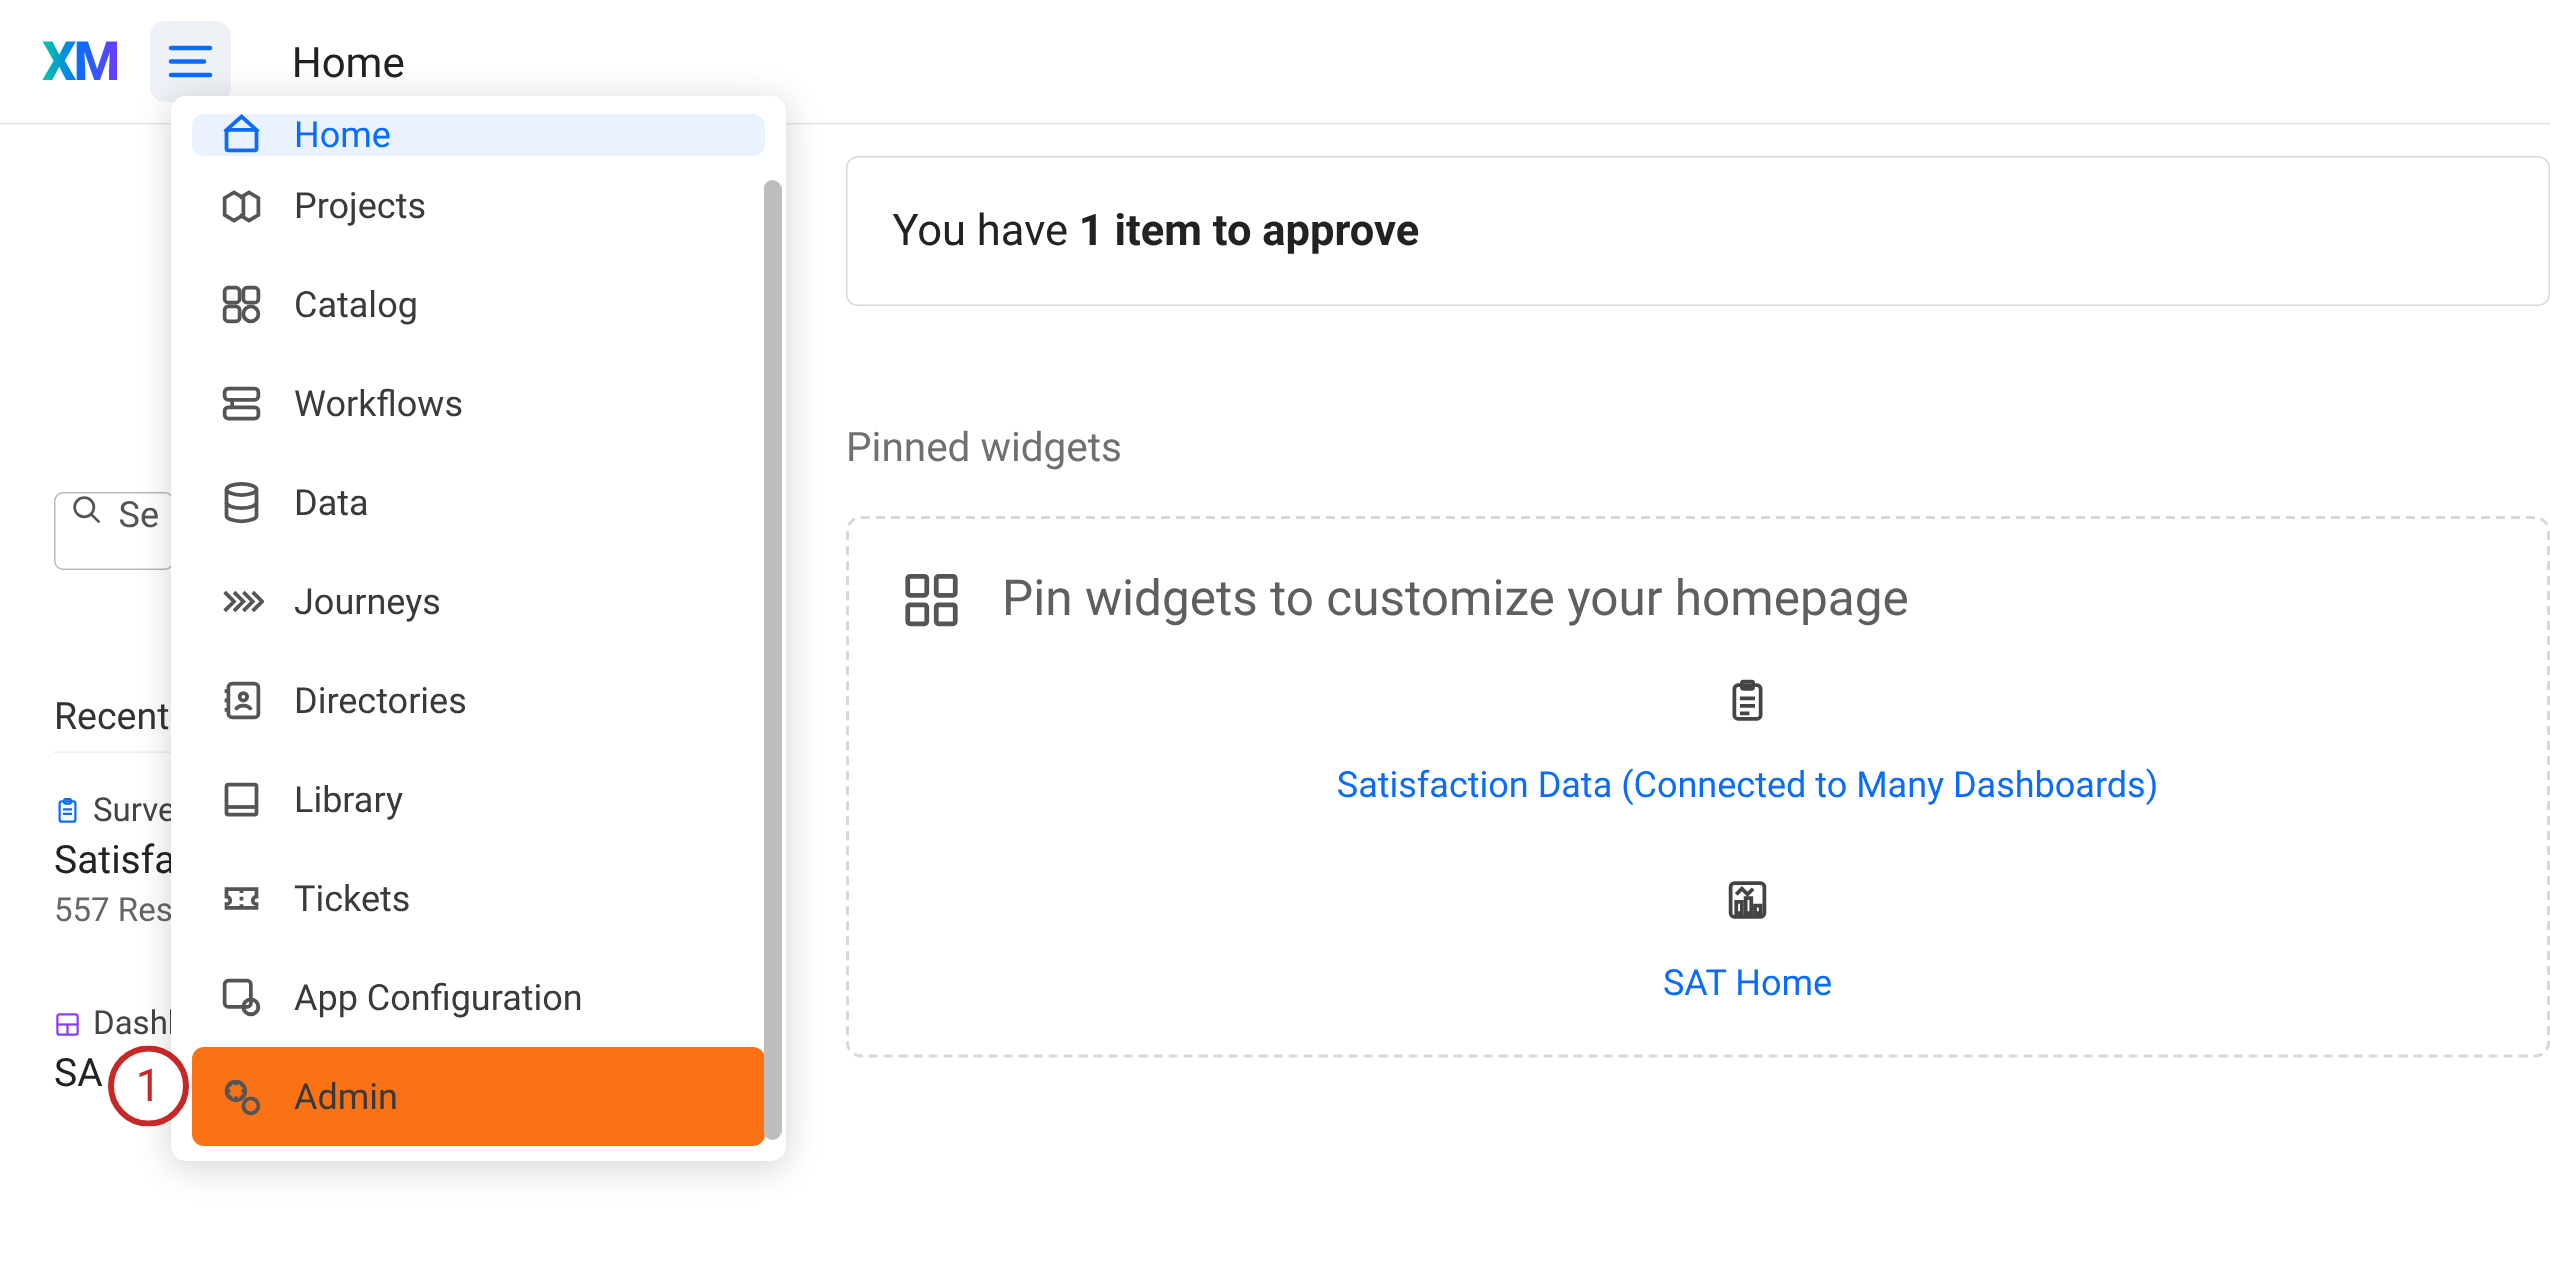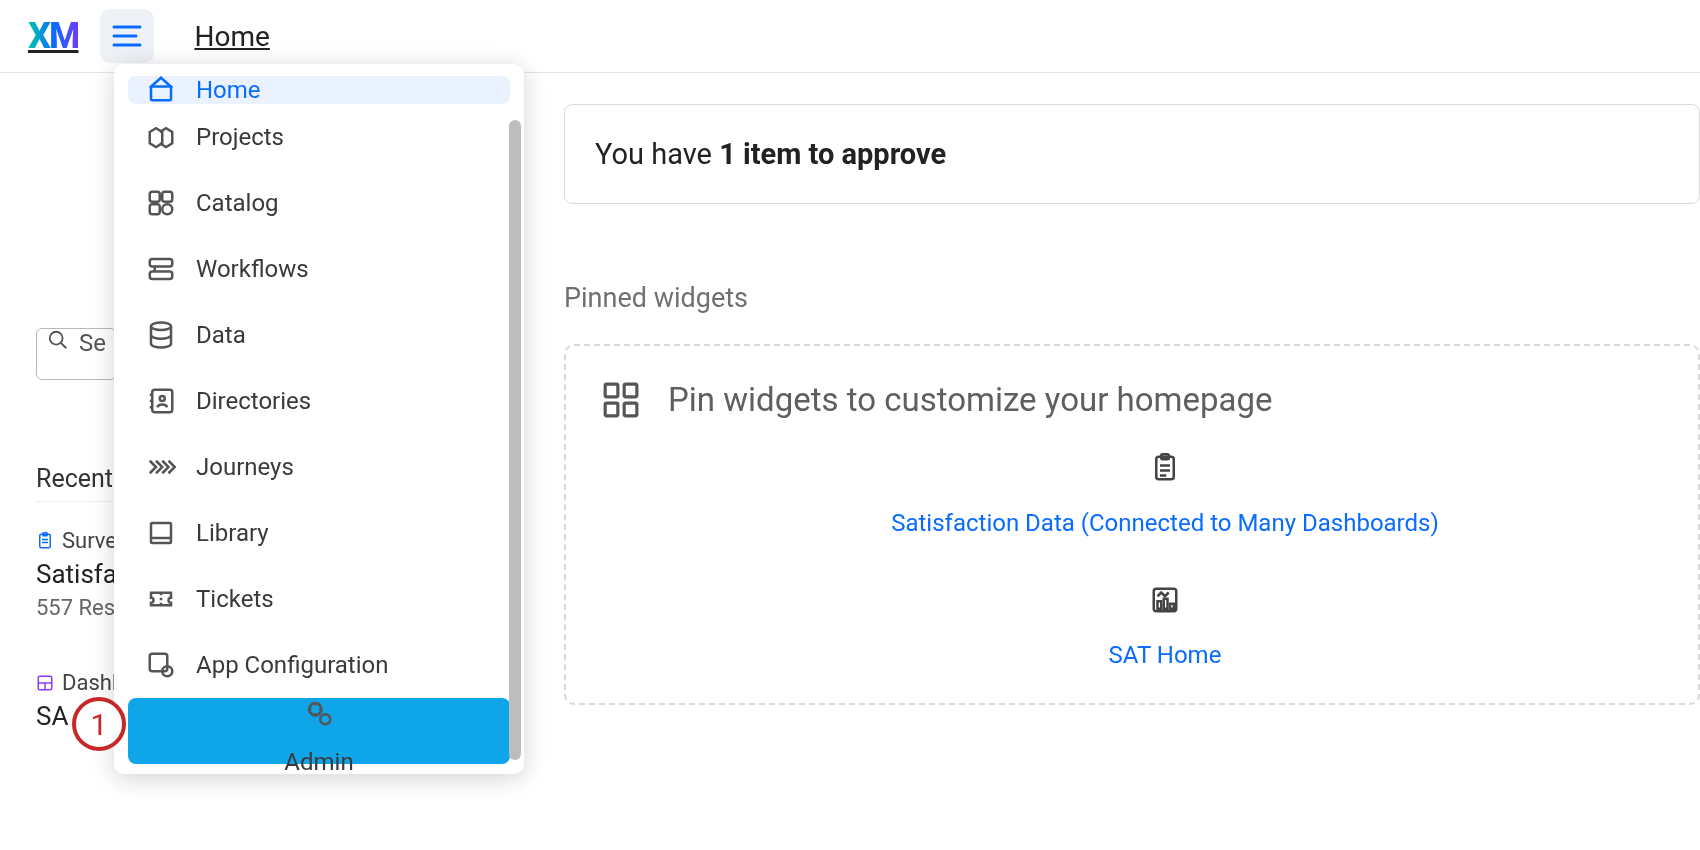--- a/index.html
+++ b/index.html
@@ -8,27 +8,26 @@
     background: #fff;
     color: #222;
     width: 1700px;
     height: 850px;
     overflow: hidden;
     position: relative;
   }
 
   
   .header {
-    height: 73px;
+    height: 83px;
     border-bottom: 1px solid #e5e5e5;
     display: flex;
     align-items: center;
     padding: 0 28px;
     gap: 22px;
-    text-decoration: underline;
   }
   .logo {
     font-size: 36px;
     font-weight: 800;
     letter-spacing: -2px;
     background: linear-gradient(90deg, #00c9a7 0%, #0a6cff 50%, #6b3cff 100%);
     -webkit-background-clip: text;
     background-clip: text;
     -webkit-text-fill-color: transparent;
     color: transparent;
@@ -131,21 +130,21 @@
     color: #3a3a3a;
     cursor: pointer;
   }
   .menu-item.active {
     background: #eaf2ff;
     color: #0a6cff;
     height: 28px;
     overflow: hidden;
     align-items: flex-end;
   }
-  .menu-item.hover { background: #0ea5e9; flex-direction: column; }
+  .menu-item.hover { background: #f97316; }
   .menu-item svg { width: 30px; height: 30px; flex: 0 0 auto; }
   .menu-scrollbar {
     position: absolute;
     right: 3px;
     top: 56px;
     width: 12px;
     height: 640px;
     background: #bdbdbd;
     border-radius: 6px;
   }
@@ -317,38 +316,38 @@
       <svg viewBox="0 0 24 24" fill="none" stroke="#555" stroke-width="2">
           <ellipse cx="12" cy="5" rx="8" ry="3"></ellipse>
           <path d="M4 5 V19 a8 3 0 0 0 16 0 V5"></path>
           <path d="M4 12 a8 3 0 0 0 16 0"></path>
         </svg>
       <span>Data</span>
     </div>
 
     <div class="menu-item">
       <svg viewBox="0 0 24 24" fill="none" stroke="#555" stroke-width="2">
+          <path d="M3 7 L8 12 L3 17"></path>
+          <path d="M8 7 L13 12 L8 17"></path>
+          <path d="M13 7 L18 12 L13 17"></path>
+          <path d="M18 7 L23 12 L18 17"></path>
+        </svg>
+      <span>Journeys</span>
+    </div>
+
+    <div class="menu-item">
+      <svg viewBox="0 0 24 24" fill="none" stroke="#555" stroke-width="2">
           <rect x="5" y="3" width="16" height="18" rx="2"></rect>
           <line x1="5" y1="7" x2="3" y2="7"></line>
           <line x1="5" y1="12" x2="3" y2="12"></line>
           <line x1="5" y1="17" x2="3" y2="17"></line>
           <circle cx="13" cy="10" r="2"></circle>
           <path d="M9 17 c1-3 7-3 8 0"></path>
         </svg>
       <span>Directories</span>
-    </div>
-
-    <div class="menu-item">
-      <svg viewBox="0 0 24 24" fill="none" stroke="#555" stroke-width="2">
-          <path d="M3 7 L8 12 L3 17"></path>
-          <path d="M8 7 L13 12 L8 17"></path>
-          <path d="M13 7 L18 12 L13 17"></path>
-          <path d="M18 7 L23 12 L18 17"></path>
-        </svg>
-      <span>Journeys</span>
     </div>
 
     <div class="menu-item">
       <svg viewBox="0 0 24 24" fill="none" stroke="#555" stroke-width="2">
           <rect x="4" y="4" width="16" height="16" rx="1"></rect>
           <line x1="4" y1="16" x2="20" y2="16"></line>
         </svg>
       <span>Library</span>
     </div>
 

